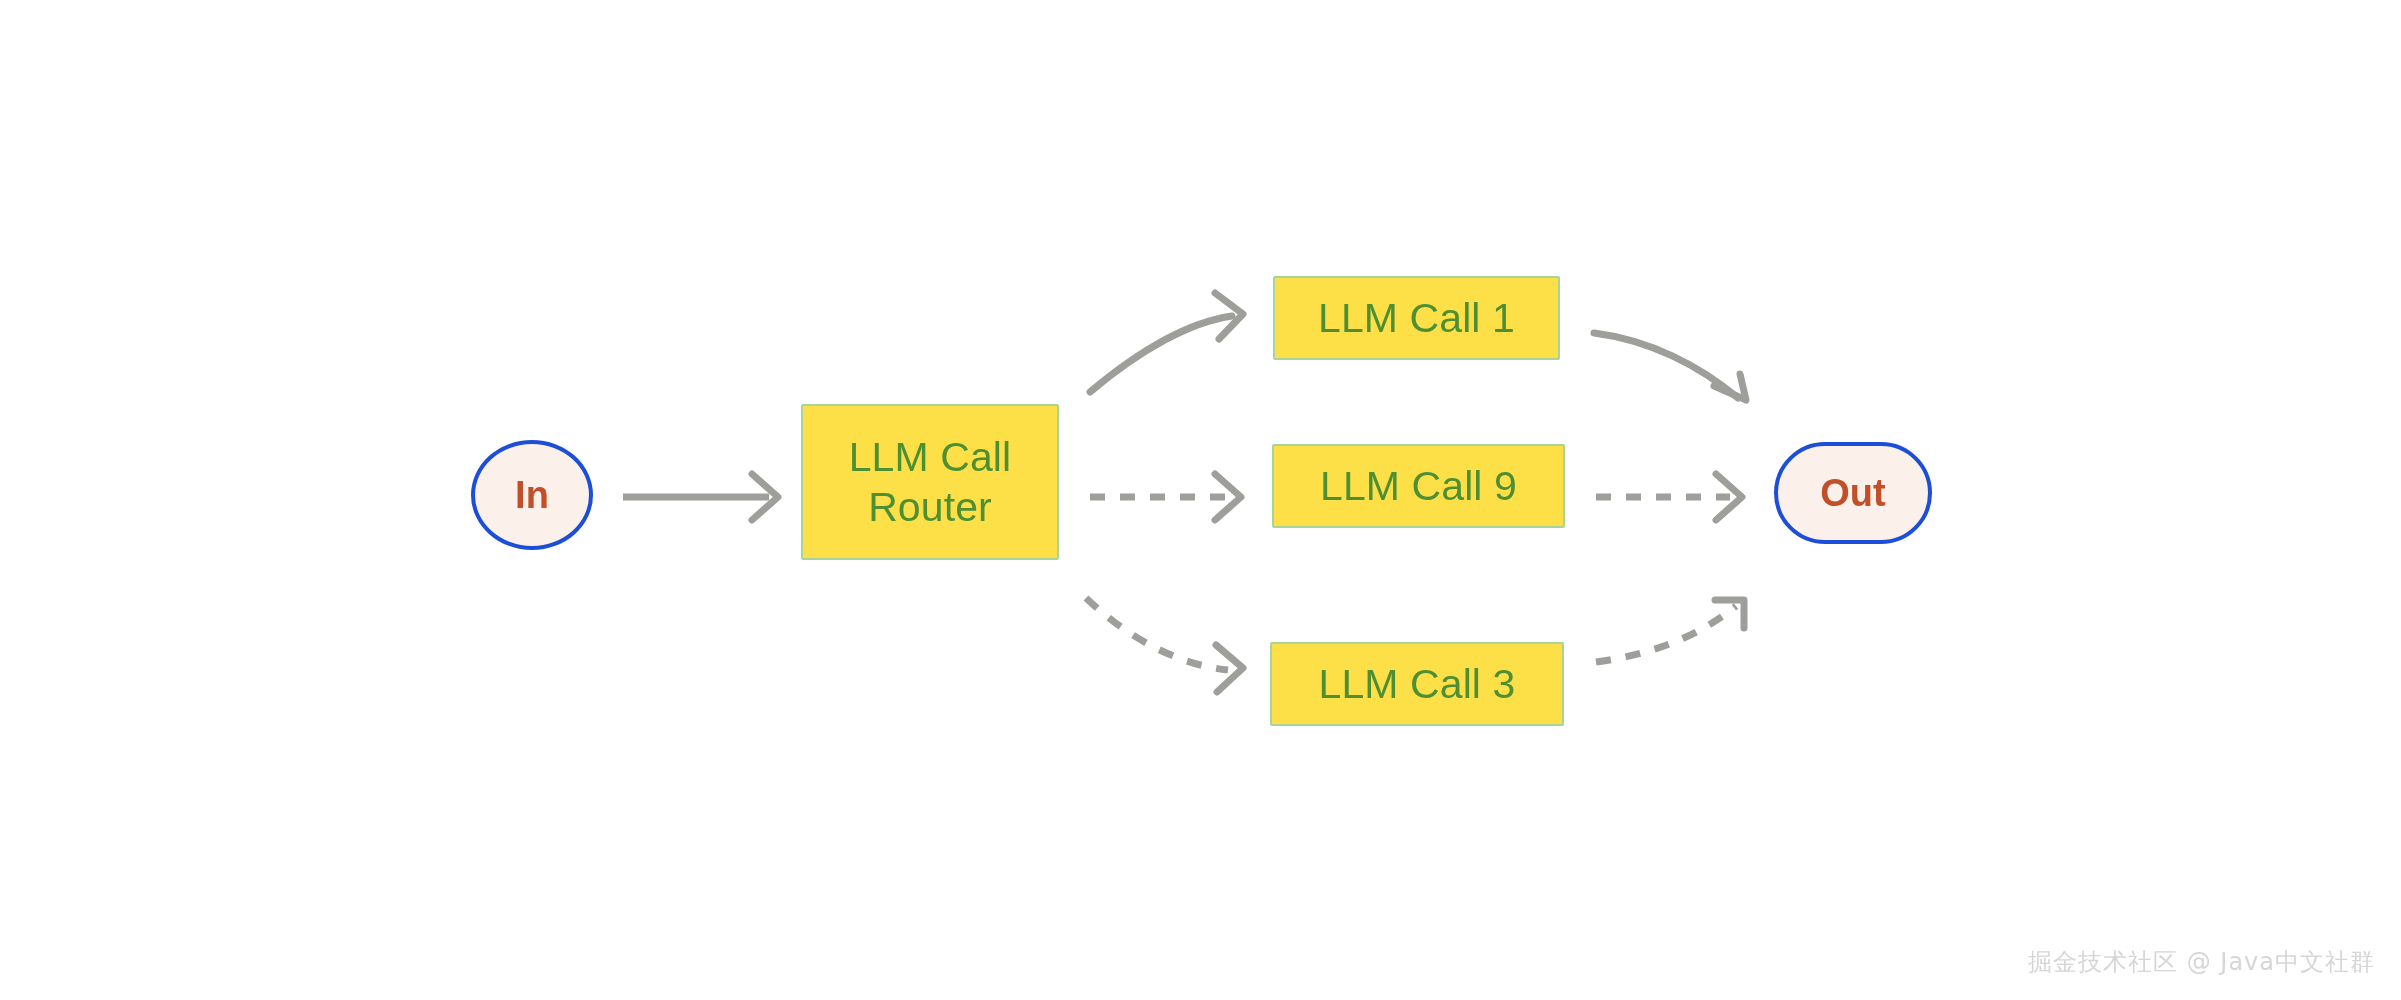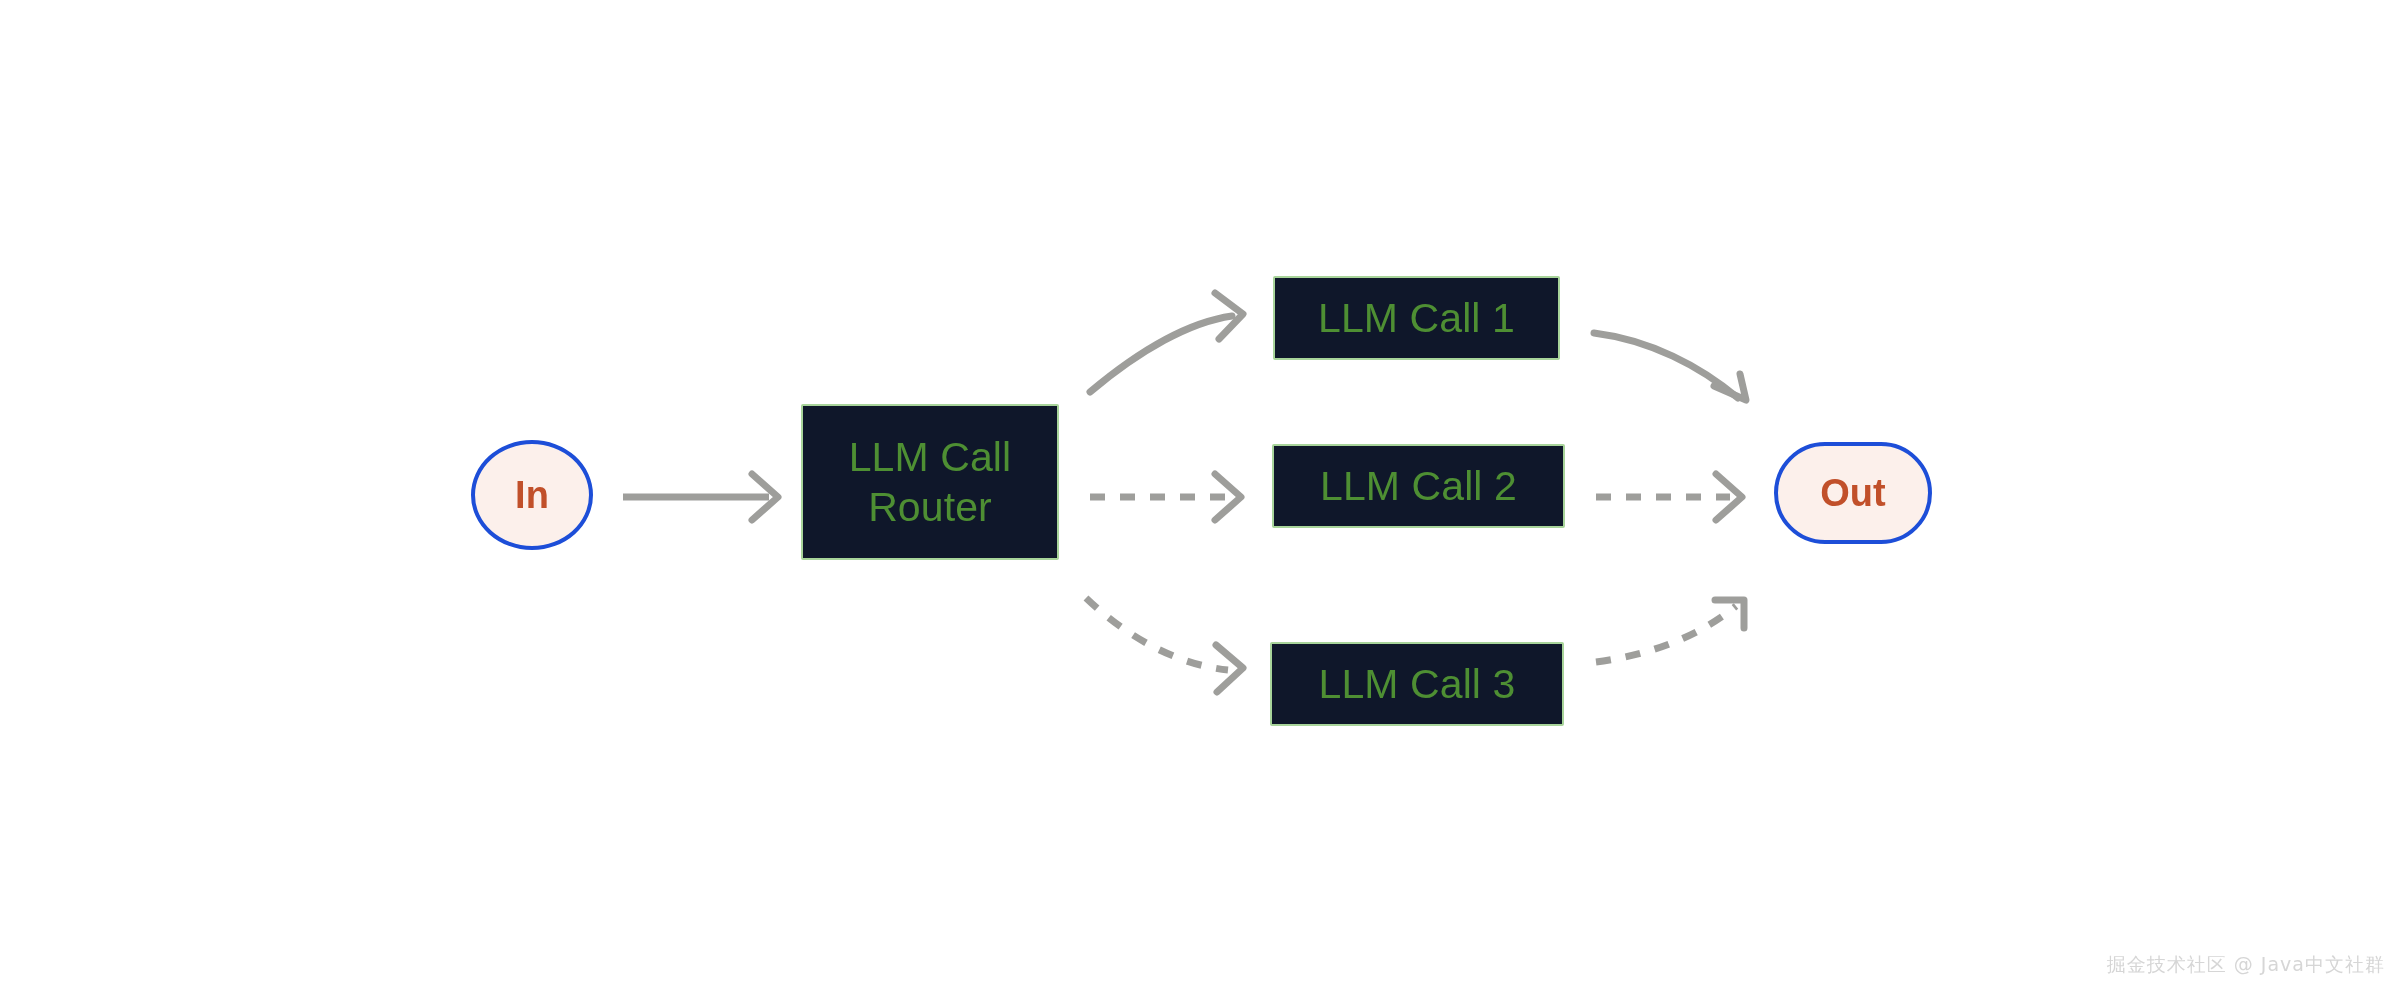--- a/index.html
+++ b/index.html
@@ -72,21 +72,21 @@
   #node-out {
     left: 1774px;
     top: 442px;
     width: 158px;
     height: 102px;
     border-radius: 54px;
   }
 
   
   .node-process {
-    background: #0f172a;
+    background: #fde047;
     border: 2px solid #a8d49a;
     border-radius: 2px;
   }
   .node-process .node-label {
     color: #4e8f33;
     font-weight: 400;
     font-size: 41px;
   }
 
   #node-router {
@@ -113,24 +113,24 @@
   #node-call-3 {
     left: 1270px;
     top: 642px;
     width: 294px;
     height: 84px;
   }
 
   
   #watermark {
     position: absolute;
-    right: 16px;
+    right: 26px;
     bottom: 22px;
     font-family: "DejaVu Sans", "Liberation Sans", sans-serif;
-    font-size: 19px;
+    font-size: 24px;
     color: #d6d6d6;
     letter-spacing: 1px;
     white-space: nowrap;
     user-select: none;
   }
 </style>
 </head>
 <body>
 
 <div id="diagram-canvas">
@@ -180,21 +180,21 @@
   <div class="node node-process" id="node-router">
     <span class="node-label">LLM Call
 Router</span>
   </div>
 
   <div class="node node-process" id="node-call-1">
     <span class="node-label">LLM Call 1</span>
   </div>
 
   <div class="node node-process" id="node-call-2">
-    <span class="node-label">LLM Call 2</span>
+    <span class="node-label">LLM Call 9</span>
   </div>
 
   <div class="node node-process" id="node-call-3">
     <span class="node-label">LLM Call 3</span>
   </div>
 
   <div class="node node-terminal" id="node-out">
     <span class="node-label">Out</span>
   </div>
 

